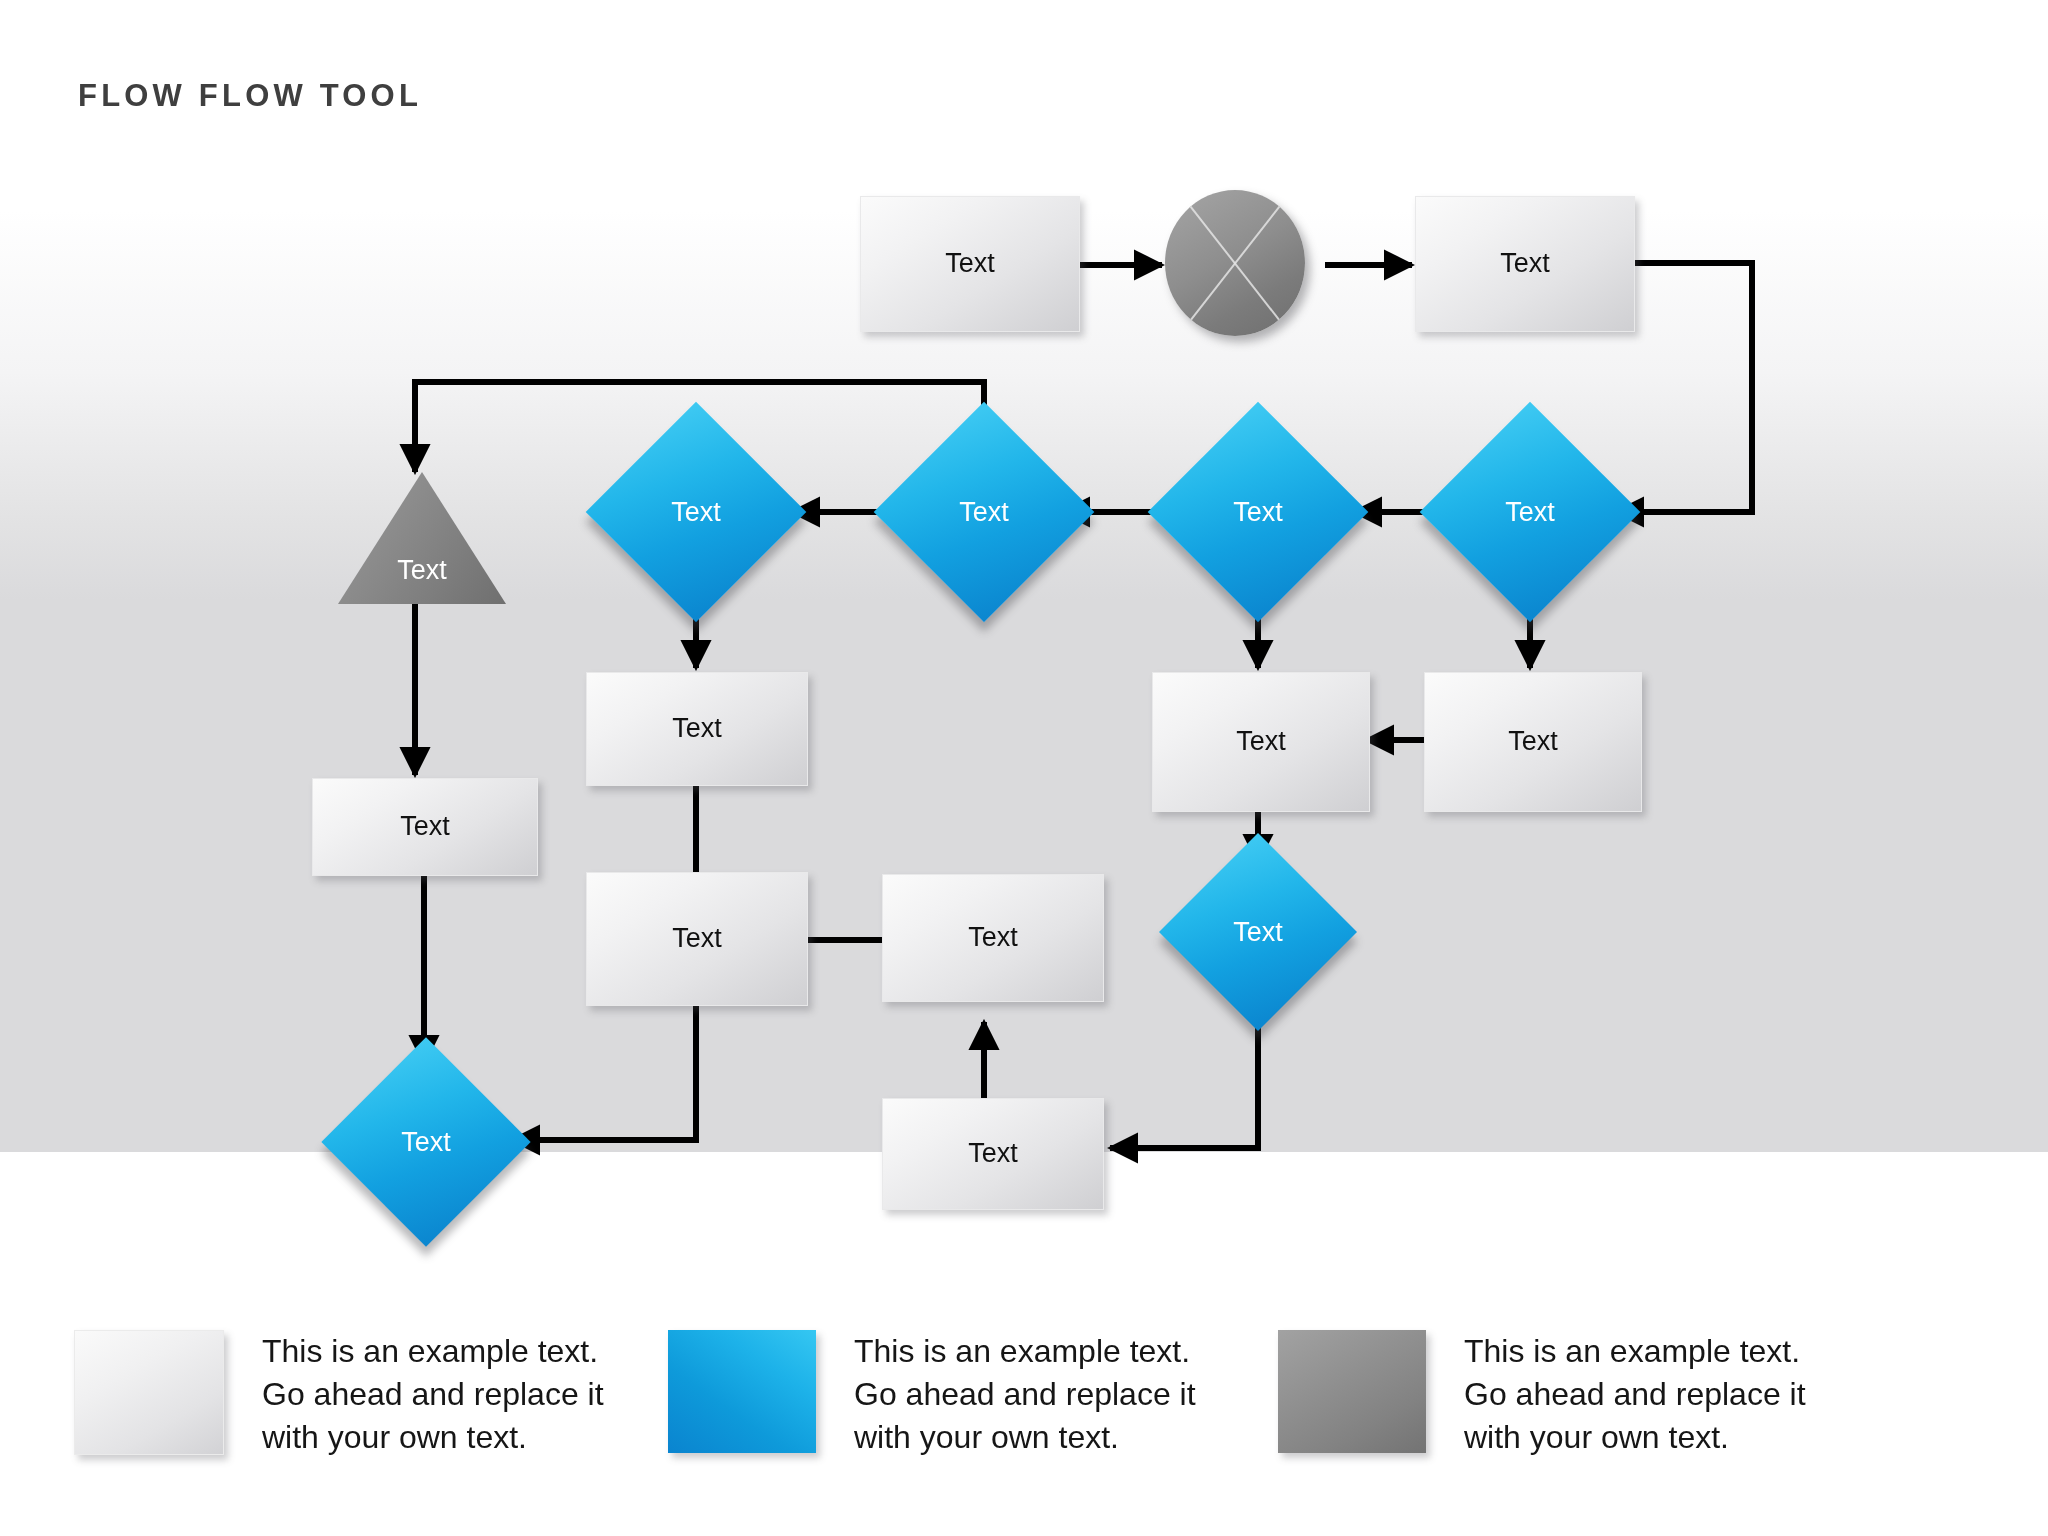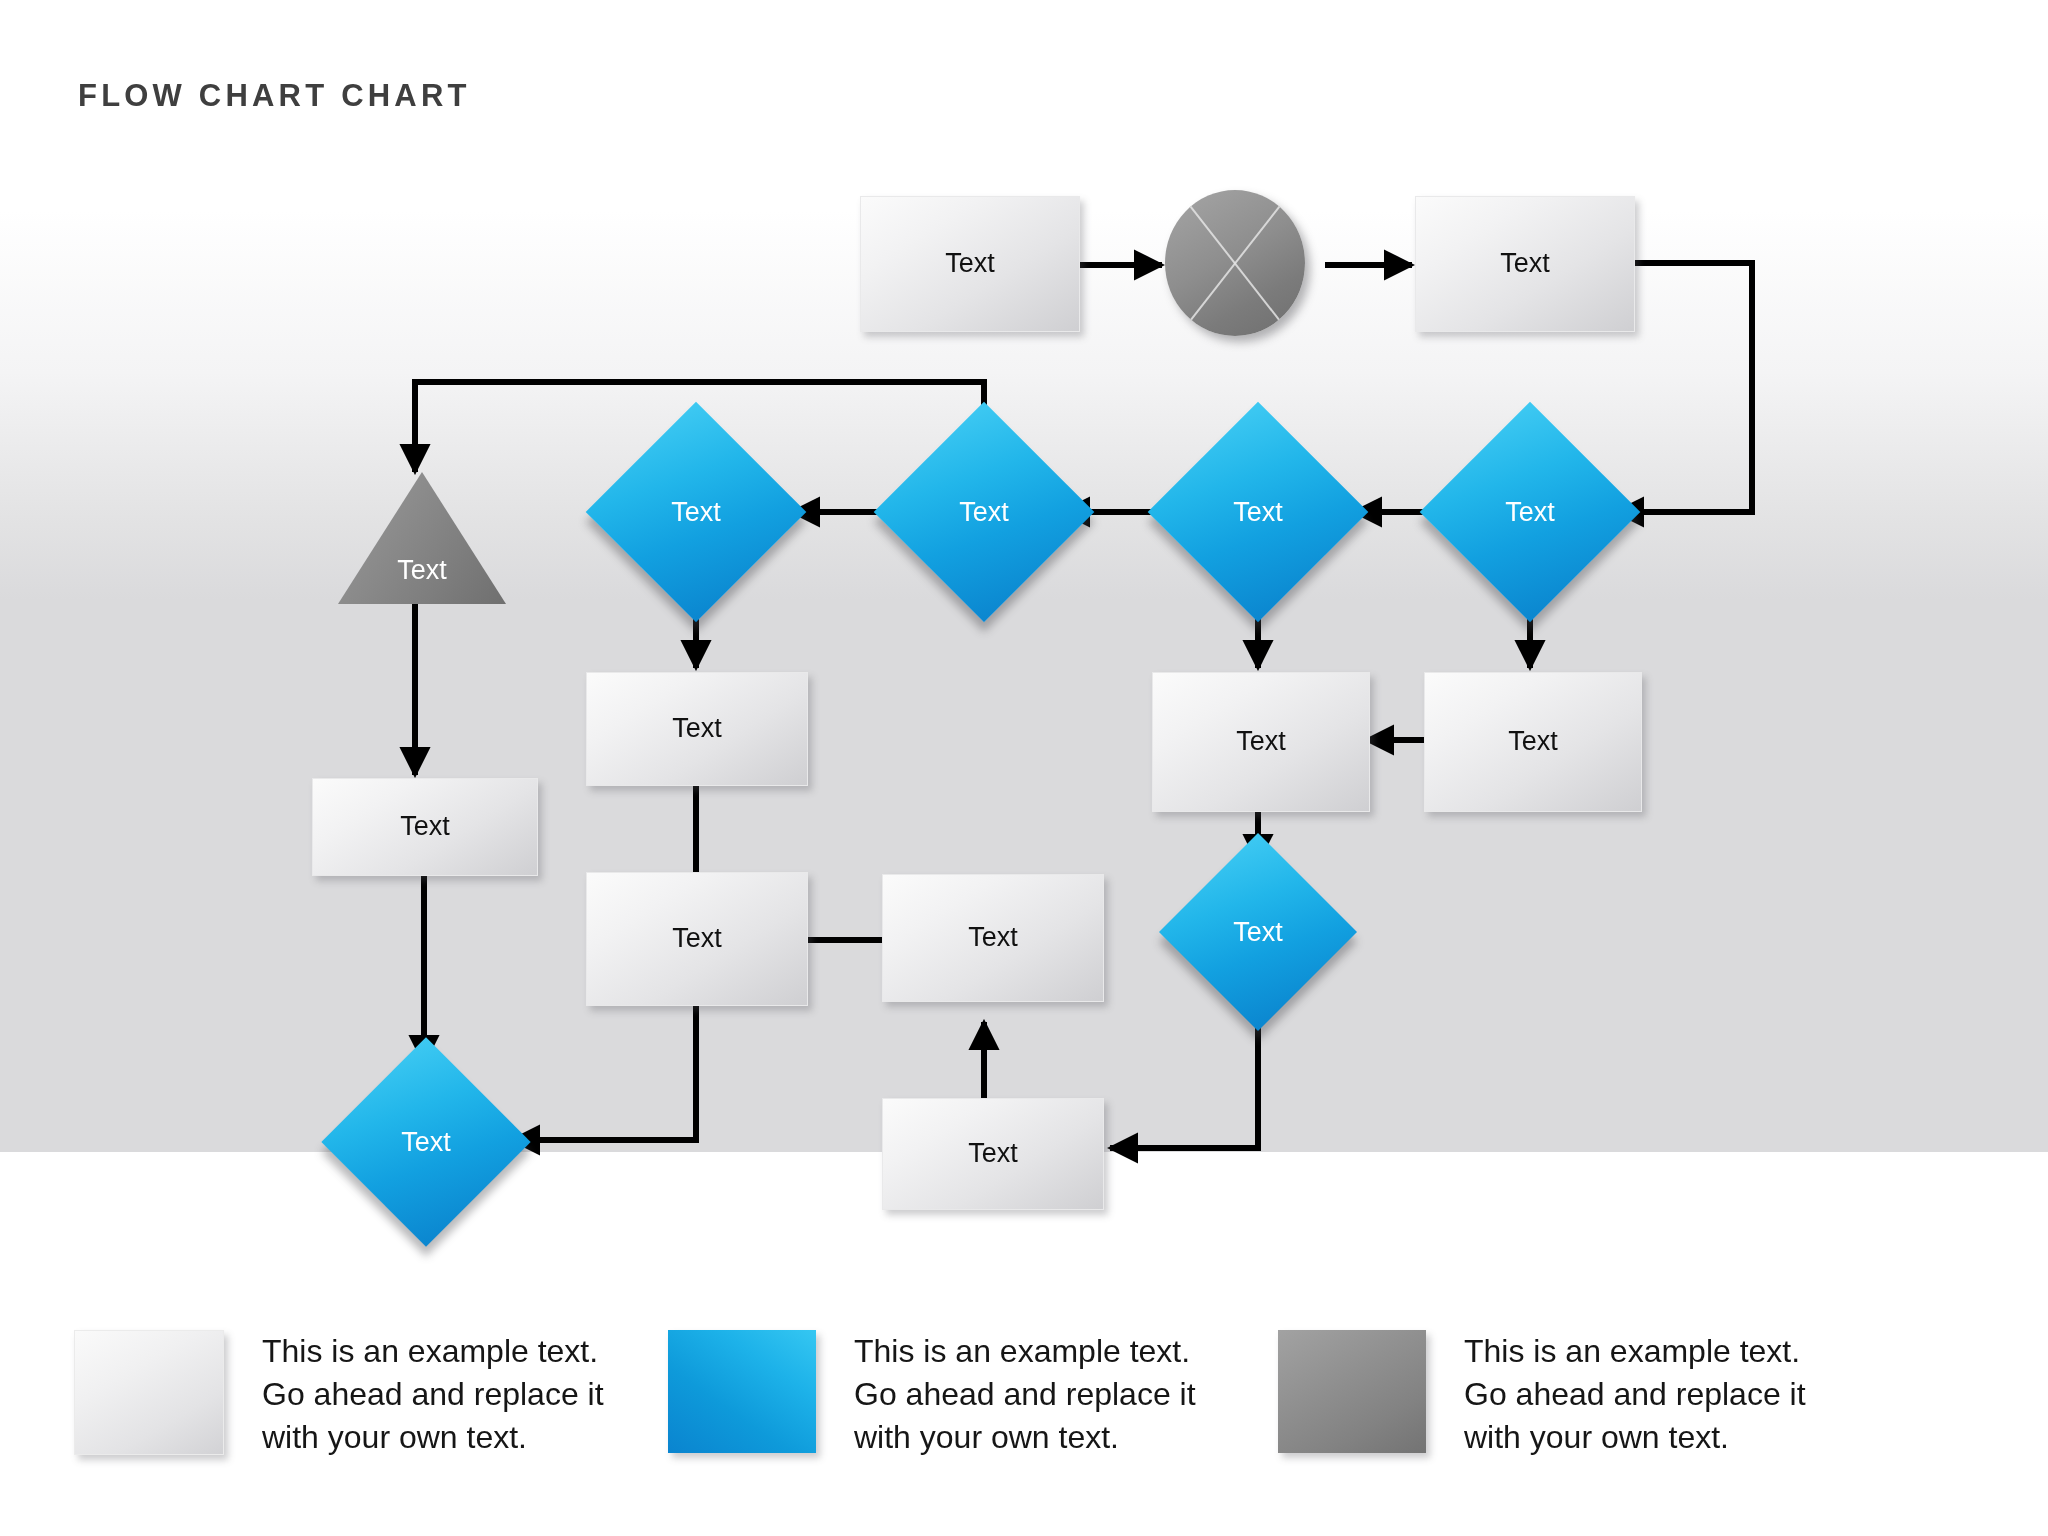--- a/index.html
+++ b/index.html
@@ -176,21 +176,21 @@
 </style>
 </head>
 <body>
 
 <div id="stage">
 
   <div id="bg-band-gradient"></div>
   <div id="bg-band-solid"></div>
   <div id="bg-band-bottom"></div>
 
-  <div id="title">FLOW  CHART  CHART</div>
+  <div id="title">FLOW  FLOW  TOOL</div>
 
   <svg id="connectors" viewBox="0 0 2048 1536" xmlns="http://www.w3.org/2000/svg">
     <defs>
       <marker id="arrow" viewBox="0 0 10 10" refX="9" refY="5" markerWidth="5.2" markerHeight="5.2" orient="auto-start-reverse">
         <path d="M 0 0 L 10 5 L 0 10 z" fill="#000000"></path>
       </marker>
     </defs>
     <g stroke="#000000" stroke-width="6" fill="none">
 
       <line x1="1080" y1="265" x2="1162" y2="265" marker-end="url(#arrow)"></line>

